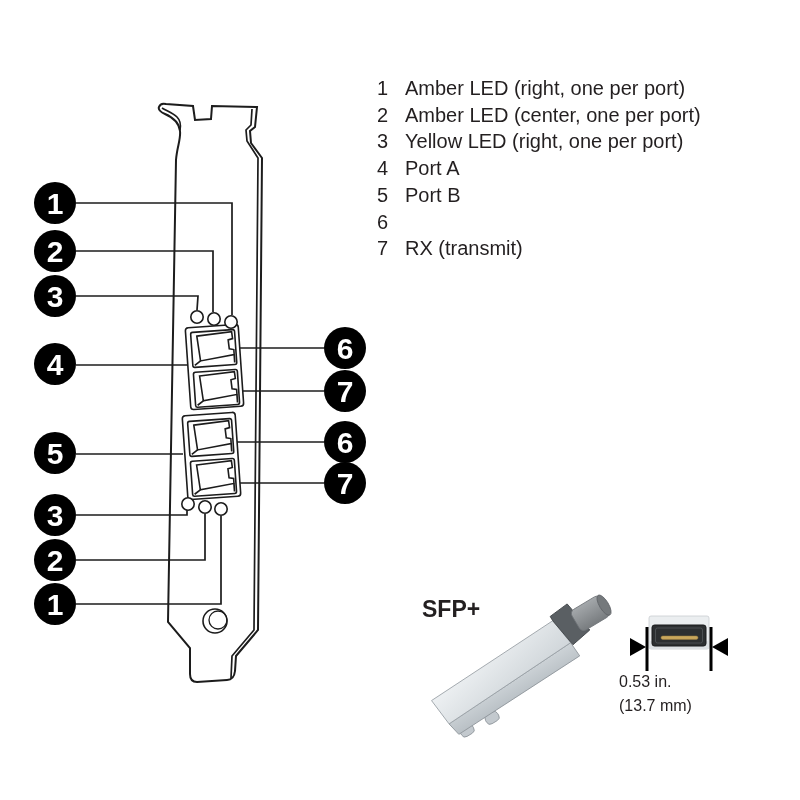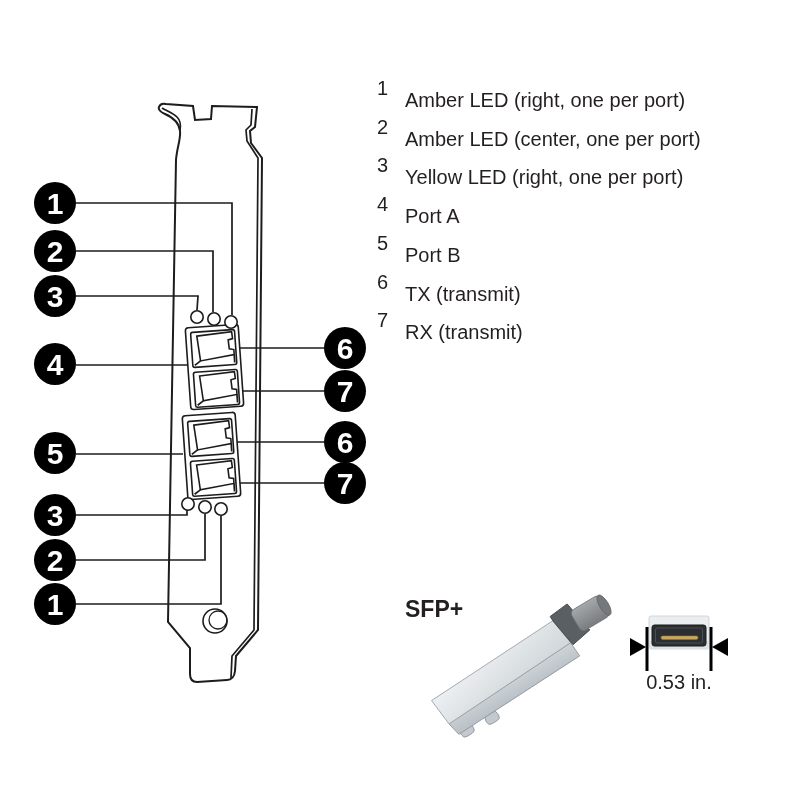--- a/index.html
+++ b/index.html
@@ -7,27 +7,27 @@
     width:800px;height:800px;position:relative;background:#ffffff;
     font-family:"Liberation Sans",sans-serif;color:#231f20;overflow:hidden;
   }
   #diagram-svg{position:absolute;left:0;top:0;width:800px;height:800px;}
   .legend{
     position:absolute;left:377px;top:75px;font-size:20px;line-height:26.7px;
     color:#231f20;letter-spacing:0;
   }
   .legend-row{display:flex;}
   .legend-num{width:28px;flex:0 0 28px;}
-  .legend-text{white-space:nowrap;margin-top:12px;}
+  .legend-text{white-space:nowrap;}
   .sfp-label{
-    position:absolute;left:405px;top:596px;font-size:23px;font-weight:600;color:#231f20;
+    position:absolute;left:422px;top:596px;font-size:23px;font-weight:600;color:#231f20;
   }
   .dim-label{
-    position:absolute;left:619px;top:670px;width:120px;text-align:center;
-    font-size:20px;line-height:24px;color:#231f20;
+    position:absolute;left:619px;top:670px;width:120px;
+    font-size:16px;line-height:24px;color:#231f20;
   }
   .callout-num{
     font-family:"Liberation Sans",sans-serif;font-size:30px;font-weight:700;fill:#ffffff;
     text-anchor:middle;
   }
   .ln{stroke:#1c1c1c;stroke-width:1.7;fill:none;}
   .outline{stroke:#1c1c1c;stroke-width:2;fill:#ffffff;}
   .thin{stroke:#1c1c1c;stroke-width:1.6;fill:#ffffff;}
 </style>
 </head>
@@ -201,24 +201,24 @@
   <div class="legend-row">
     <span class="legend-num">4</span>
     <span class="legend-text">Port A</span>
   </div>
   <div class="legend-row">
     <span class="legend-num">5</span>
     <span class="legend-text">Port B</span>
   </div>
   <div class="legend-row">
     <span class="legend-num">6</span>
-    <span class="legend-text">TX (transmit)</span>
   </div>
   <div class="legend-row">
     <span class="legend-num">7</span>
     <span class="legend-text">RX (transmit)</span>
   </div>
 </div>
 
 <div class="sfp-label">SFP+</div>
 <div class="dim-label">
   <div>0.53 in.</div>
+  <div>(13.7 mm)</div>
 </div>
 
 </body></html>

